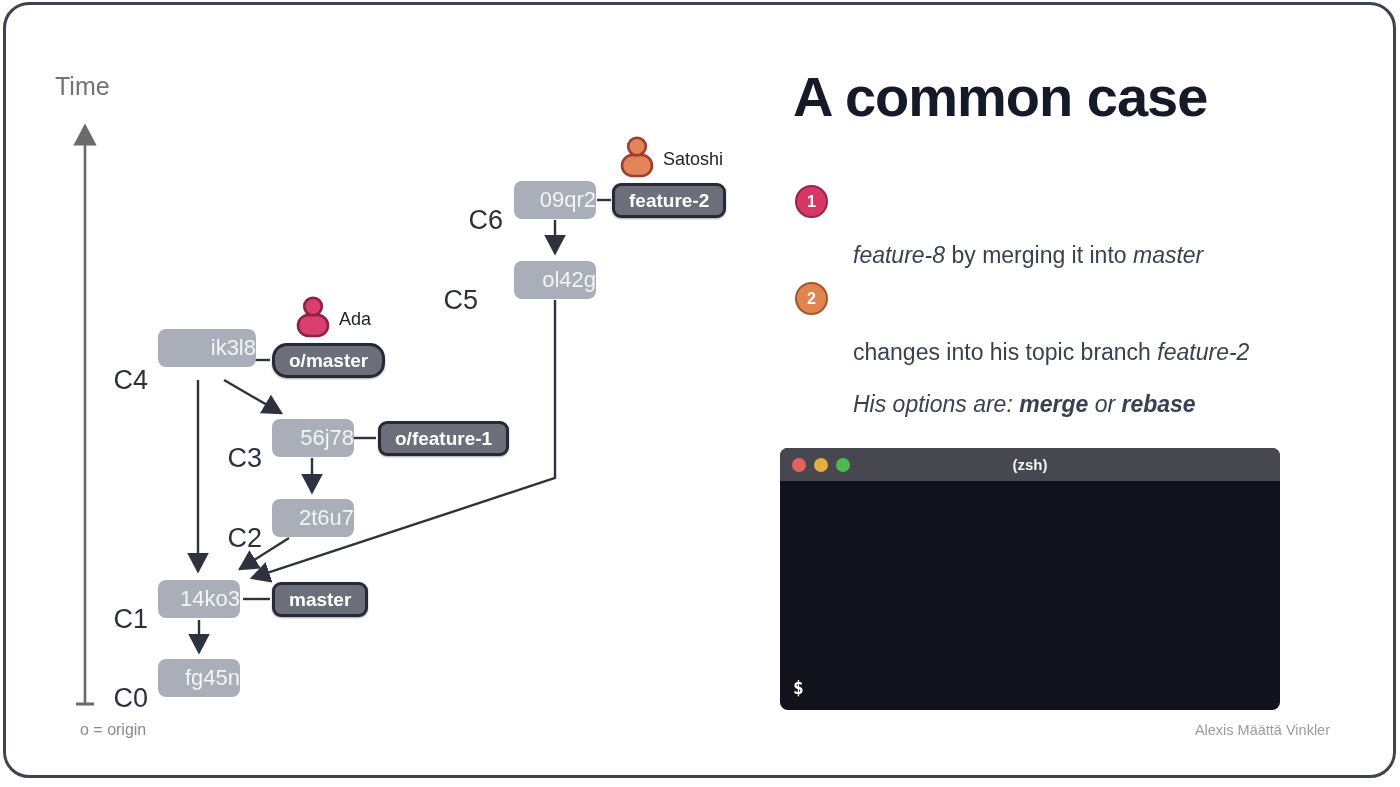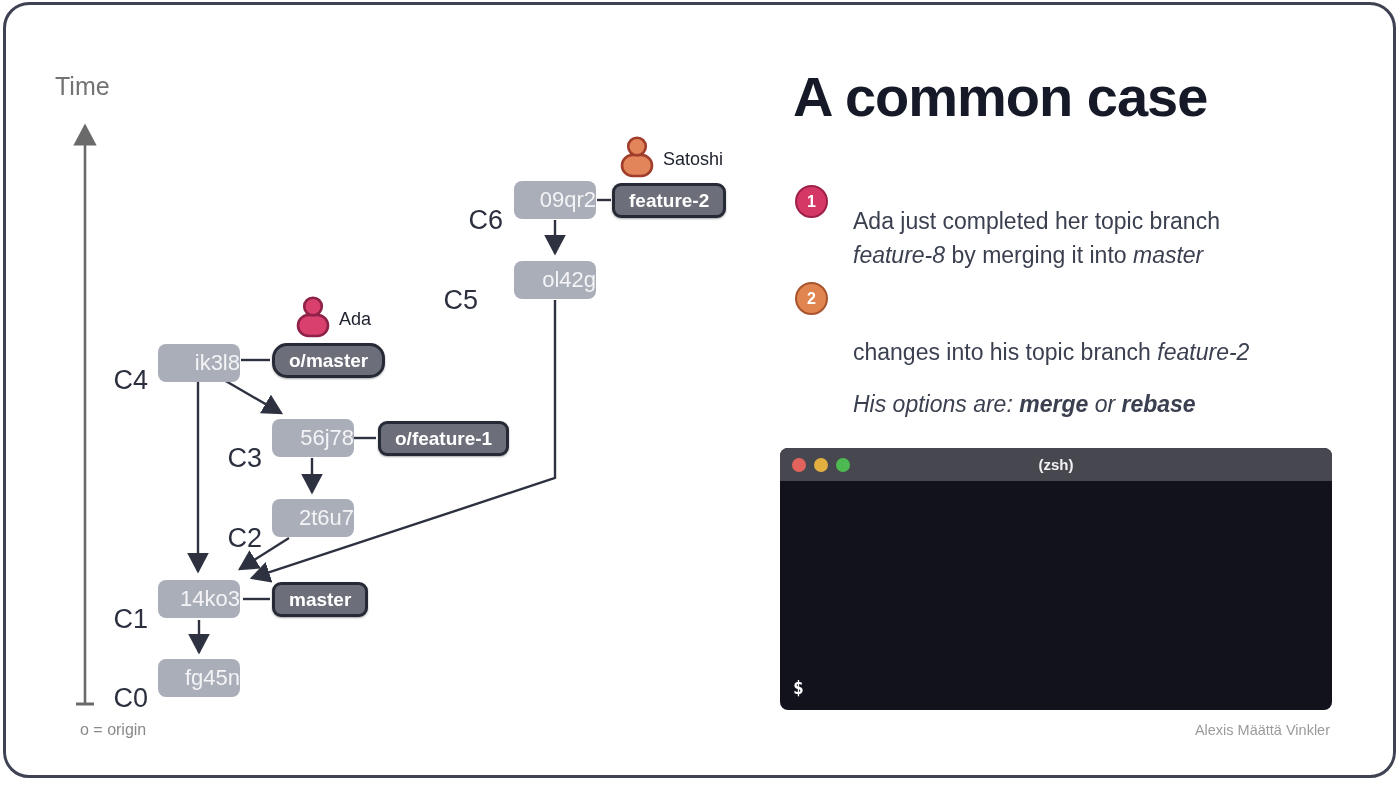--- a/index.html
+++ b/index.html
@@ -54,21 +54,21 @@
     position:absolute;left:853px;width:490px;font-size:23px;
     line-height:34px;color:#3b4050;
   }
   .pt-1{top:181px;}
   .pt-2{top:278px;}
   .options-line{top:364px;font-style:italic;}
   .it{font-style:italic;}
   .bd{font-weight:bold;}
   
   .terminal{
-    position:absolute;left:780px;top:448px;width:552px;height:262px;
+    position:absolute;left:780px;top:448px;width:500px;height:262px;
     border-radius:8px;overflow:hidden;background:#12121d;
   }
   .term-titlebar{
     height:33px;background:#47474f;position:relative;
   }
   .term-title{
     color:#f2f2f2;font-size:15px;font-weight:bold;text-align:center;
     line-height:33px;
   }
   .traffic{position:absolute;top:9.5px;width:14px;height:14px;border-radius:50%;}
@@ -140,41 +140,41 @@
 
 <div class="avatar" style="left:293px;top:294px;">
   <svg width="40" height="44" viewBox="0 0 40 44">
     <rect x="5" y="21" width="30" height="21" rx="10.5" fill="#d9406d" stroke="#8d2147" stroke-width="2.6"></rect>
     <circle cx="20" cy="12.5" r="8.8" fill="#d9406d" stroke="#8d2147" stroke-width="2.6"></circle>
   </svg>
 </div>
 <div class="avatar-name" style="left:339px;top:309px;text-align:right;">Ada</div>
 
 <div class="commit-label" style="left:88px;top:341px;">C4</div>
-<div class="commit-node" style="left:158px;top:344px;">ik3l8</div>
+<div class="commit-node" style="left:158px;top:329px;padding-left:16px;">ik3l8</div>
 <div class="branch-label" style="left:272px;top:343px;border-radius:15px;">o/master</div>
 
 <div class="commit-label" style="left:202px;top:419px;">C3</div>
 <div class="commit-node" style="left:272px;top:419px;">56j78</div>
 <div class="branch-label" style="left:378px;top:421px;">o/feature-1</div>
 
 <div class="commit-label" style="left:202px;top:499px;">C2</div>
 <div class="commit-node" style="left:272px;top:499px;">2t6u7</div>
 
 <div class="commit-label" style="left:88px;top:580px;">C1</div>
 <div class="commit-node" style="left:158px;top:580px;">14ko3</div>
 <div class="branch-label" style="left:272px;top:582px;">master</div>
 
 <div class="commit-label" style="left:88px;top:659px;">C0</div>
 <div class="commit-node" style="left:158px;top:659px;">fg45n</div>
 
 <h1 class="title">A common case</h1>
 
 <div class="point-badge badge-1">1</div>
-<p class="point-text pt-1"><span>Ada just completed her topic branch</span><br><span class="it">feature-8</span><span> by merging it into </span><span class="it">master</span></p>
+<p class="point-text pt-1"><br><span class="it">feature-8</span><span> by merging it into </span><span class="it">master</span></p>
 
 <div class="point-badge badge-2">2</div>
 <p class="point-text pt-2"><br><span>changes into his topic branch </span><span class="it">feature-2</span></p>
 
 <p class="point-text options-line"><span>His options are: </span><span class="bd">merge</span><span> or </span><span class="bd">rebase</span></p>
 
 <div class="terminal">
   <div class="term-titlebar">
     <span class="traffic tl-red"></span>
     <span class="traffic tl-yellow"></span>

